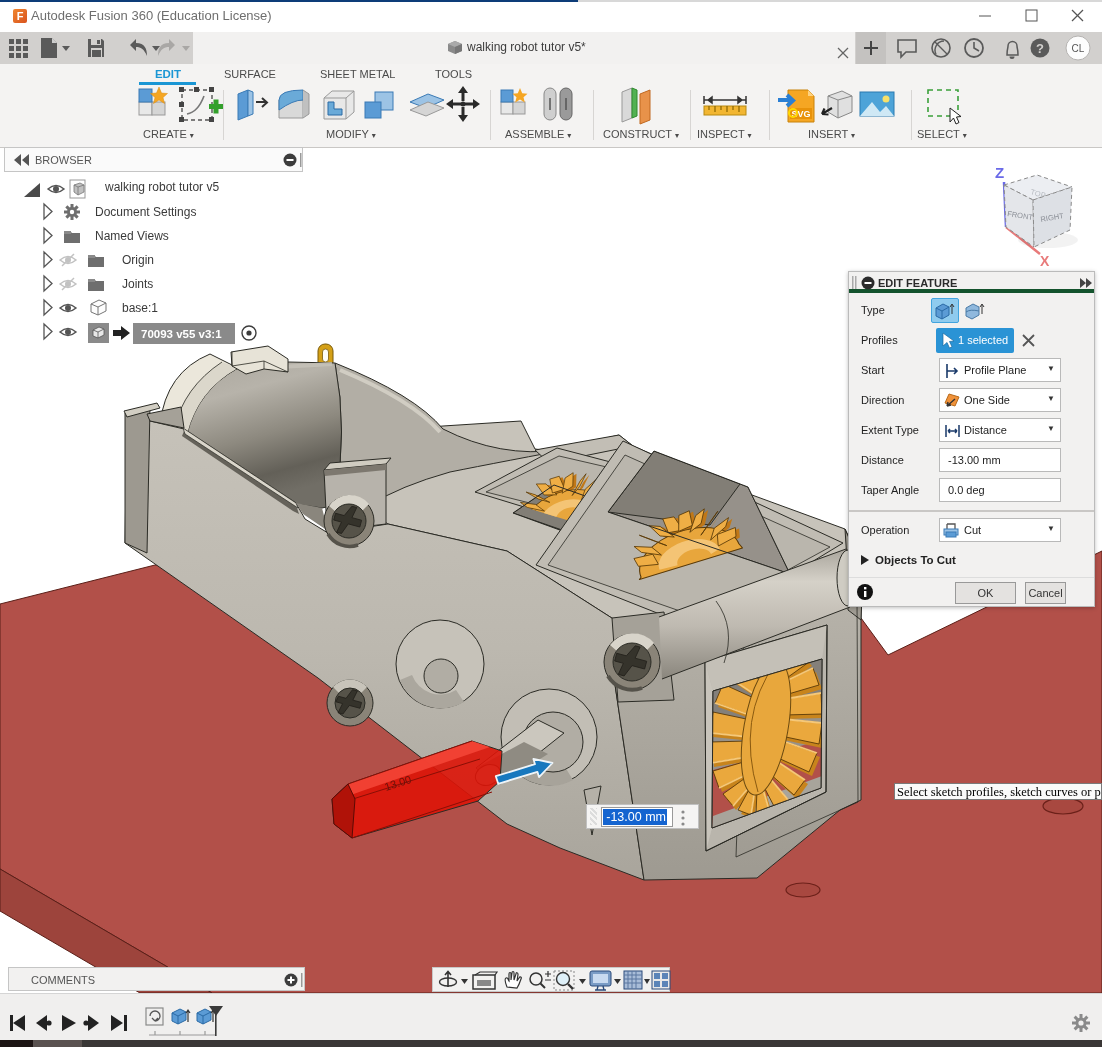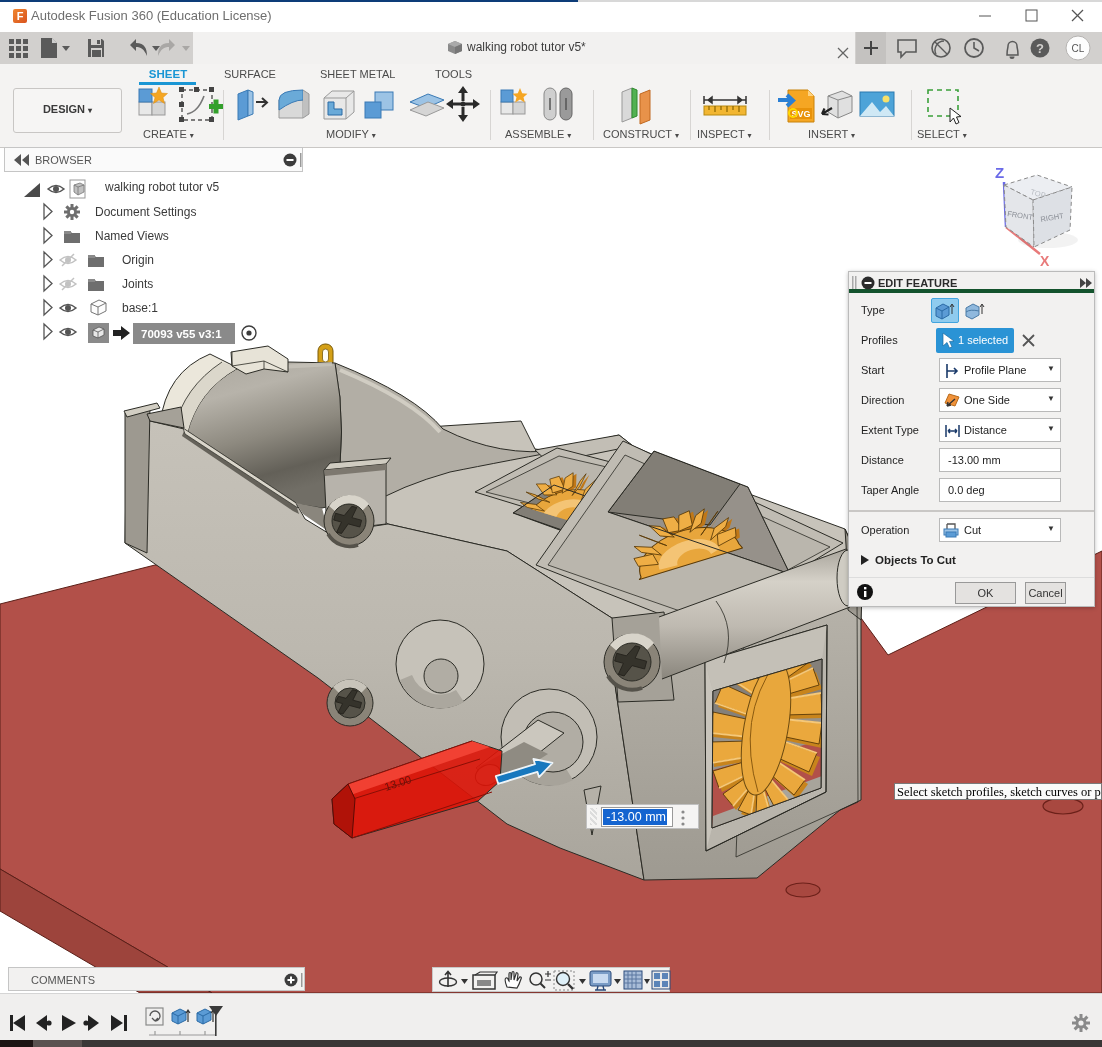--- a/index.html
+++ b/index.html
@@ -94,29 +94,26 @@
     <text x="1040" y="21" font-size="13" font-weight="bold" fill="#d2d0ce" text-anchor="middle" font-family="Liberation Sans">?</text>
 
     <circle cx="1078" cy="16" r="12" fill="#fdfdfd" stroke="#b5b3b1"></circle>
     <text x="1078" y="20" font-size="10" fill="#555" text-anchor="middle" font-family="Liberation Sans">CL</text>
   </svg>
   <div class="abs" style="left:467px;top:8px;font-size:12px;color:#3c3c3c;">walking robot  tutor v5*</div>
 </div>
 
 <div class="abs" style="left:0;top:64px;width:1102px;height:84px;background:#f4f3f2;border-bottom:1px solid #c9c7c5;">
 
-  <div class="abs" style="left:139px;top:4px;width:58px;text-align:center;font-size:11.5px;font-weight:bold;color:#1a96d4;">SHEET</div>
+  <div class="abs" style="left:139px;top:4px;width:58px;text-align:center;font-size:11.5px;font-weight:bold;color:#1a96d4;">EDIT</div>
   <div class="abs" style="left:139px;top:18px;width:57px;height:3px;background:#1a96d4;"></div>
   <div class="abs lbl" style="left:224px;top:4px;">SURFACE</div>
   <div class="abs lbl" style="left:320px;top:4px;">SHEET METAL</div>
   <div class="abs lbl" style="left:435px;top:4px;">TOOLS</div>
 
-  <div class="abs" style="left:13px;top:24px;width:109px;height:45px;background:#f6f5f4;border:1px solid #c8c6c4;border-radius:3px;">
-    <div class="abs" style="left:0;top:14px;width:100%;text-align:center;font-size:11px;font-weight:bold;color:#3a3a3a;">DESIGN <span style="font-size:8px;">▾</span></div>
-  </div>
 
   <div class="abs lbl" style="left:143px;top:64px;">CREATE <span style="font-size:8px;">▾</span></div>
   <div class="abs lbl" style="left:326px;top:64px;">MODIFY <span style="font-size:8px;">▾</span></div>
   <div class="abs lbl" style="left:505px;top:64px;">ASSEMBLE <span style="font-size:8px;">▾</span></div>
   <div class="abs lbl" style="left:603px;top:64px;">CONSTRUCT <span style="font-size:8px;">▾</span></div>
   <div class="abs lbl" style="left:697px;top:64px;">INSPECT <span style="font-size:8px;">▾</span></div>
   <div class="abs lbl" style="left:808px;top:64px;text-align:right;">INSERT <span style="font-size:8px;">▾</span></div>
   <div class="abs lbl" style="left:917px;top:64px;">SELECT <span style="font-size:8px;">▾</span></div>
 
   <div class="sep" style="left:223px;top:26px;"></div>

